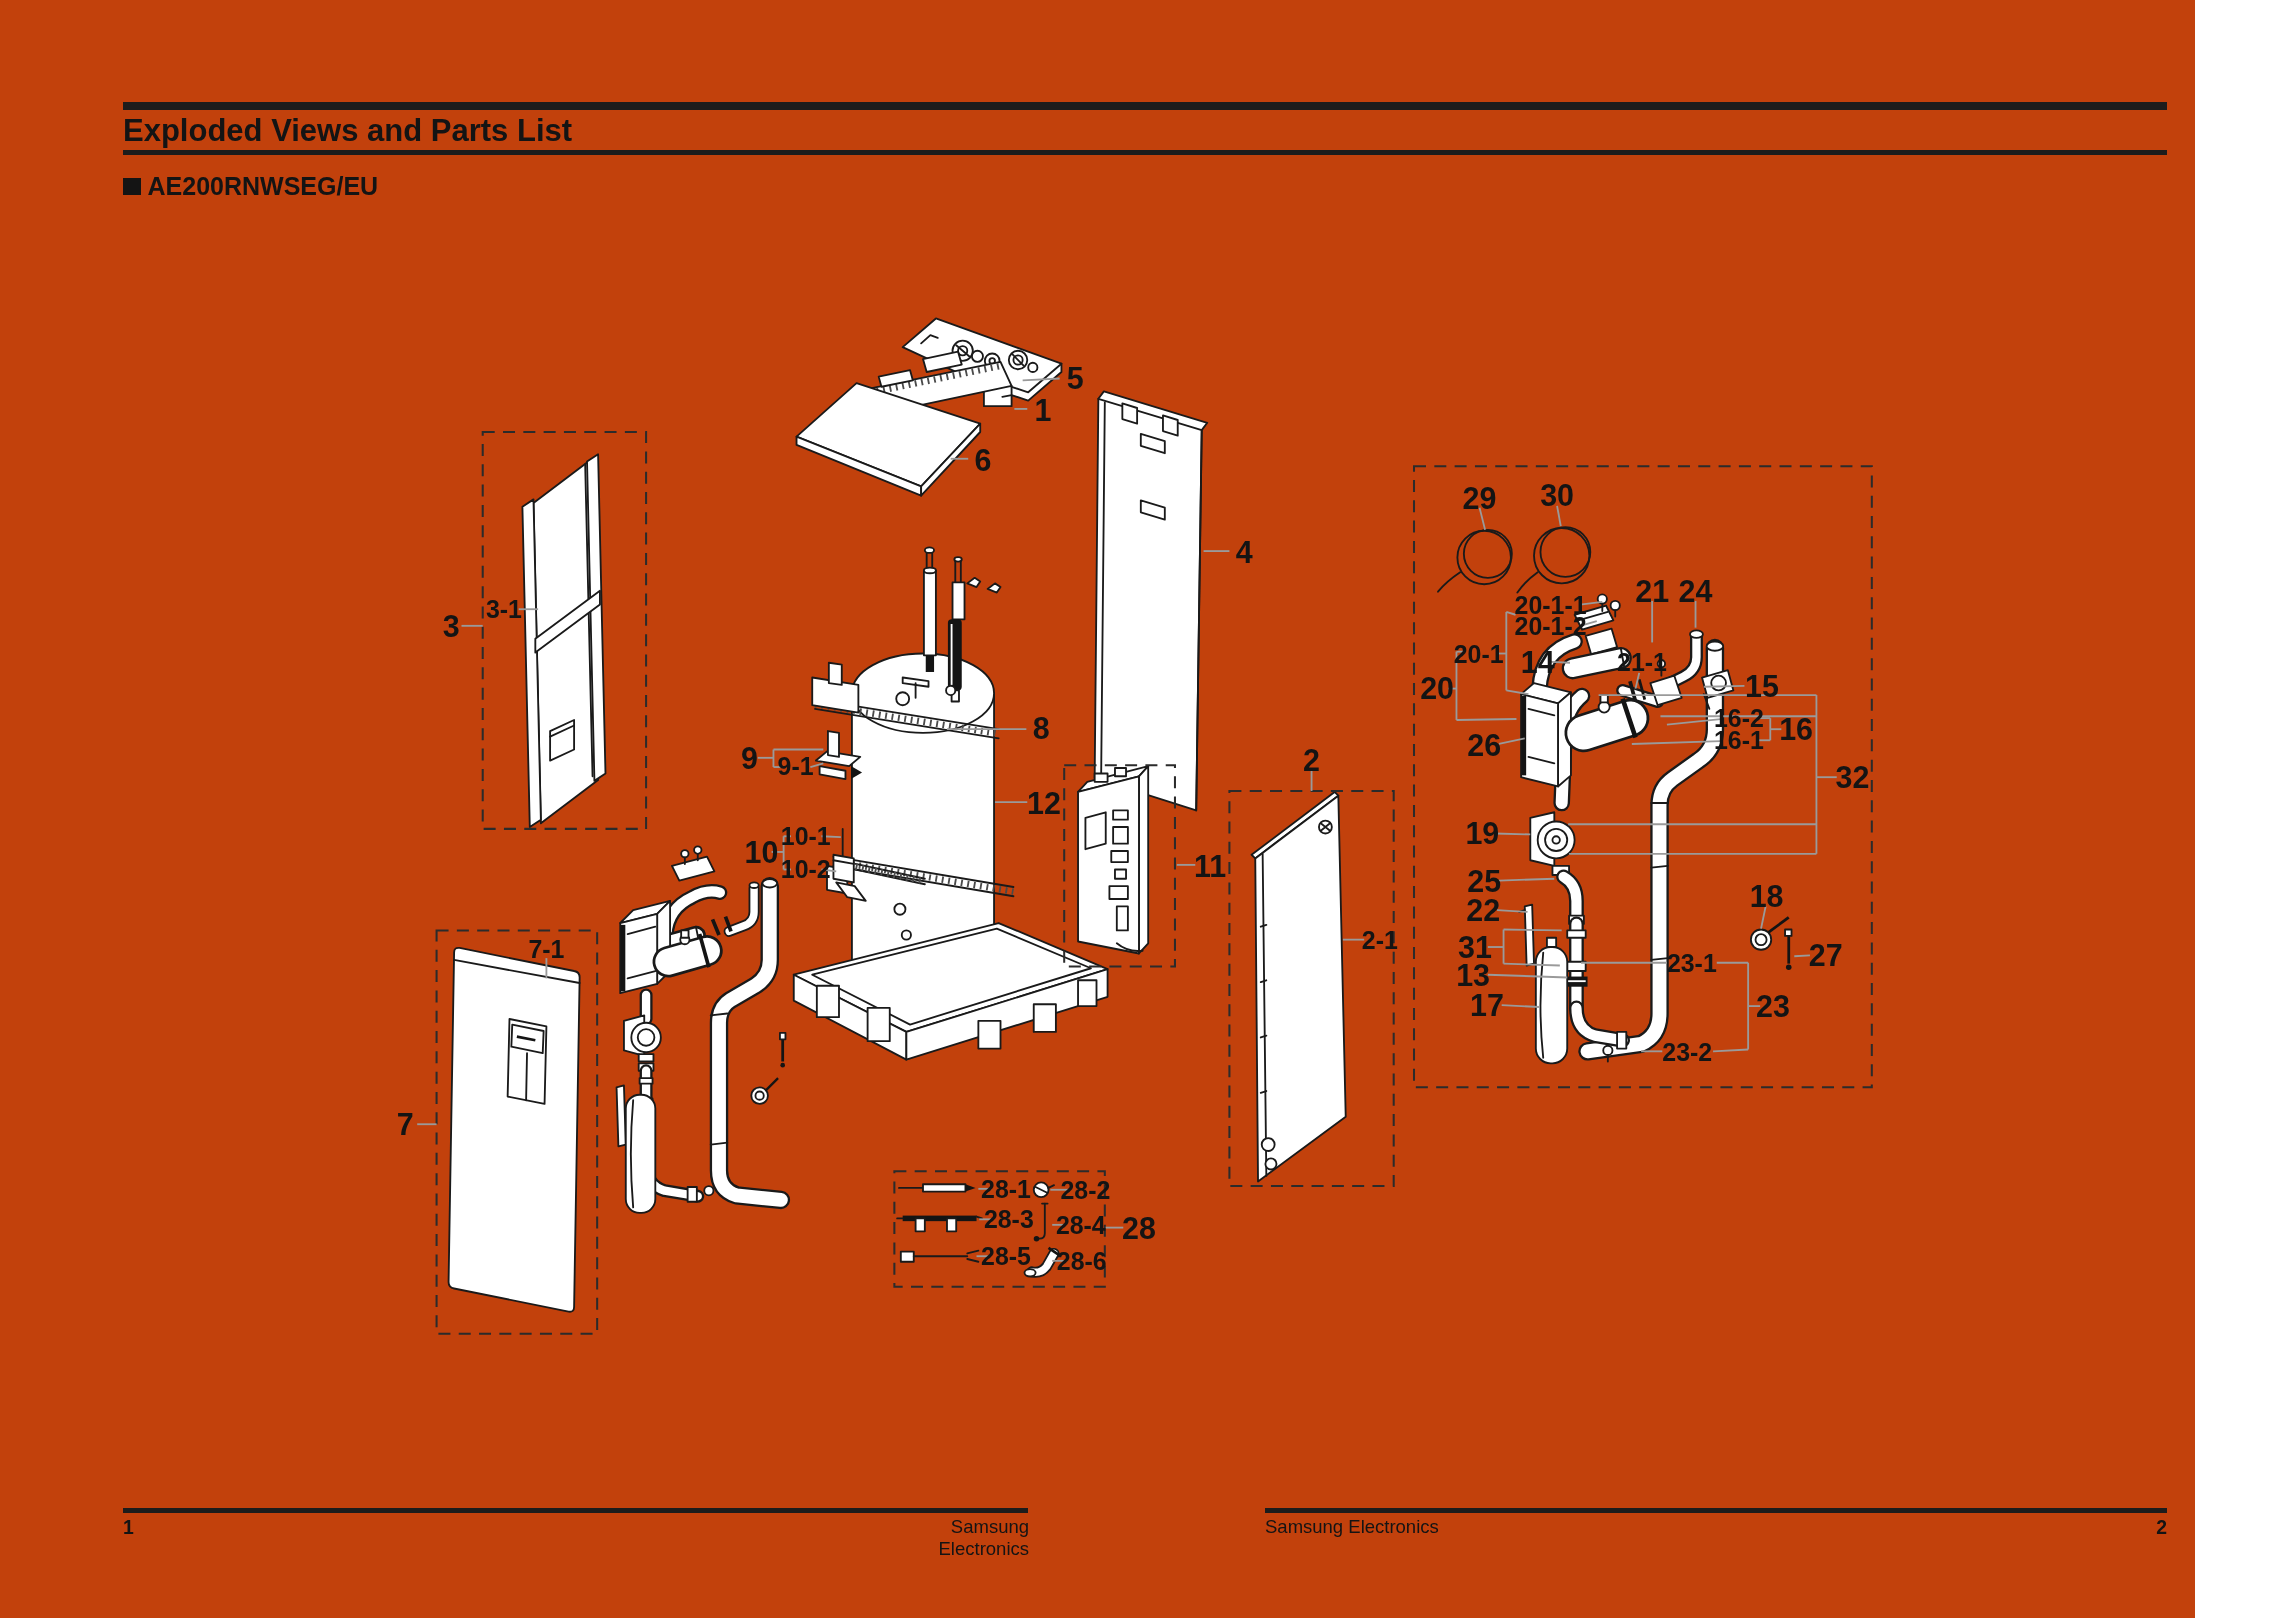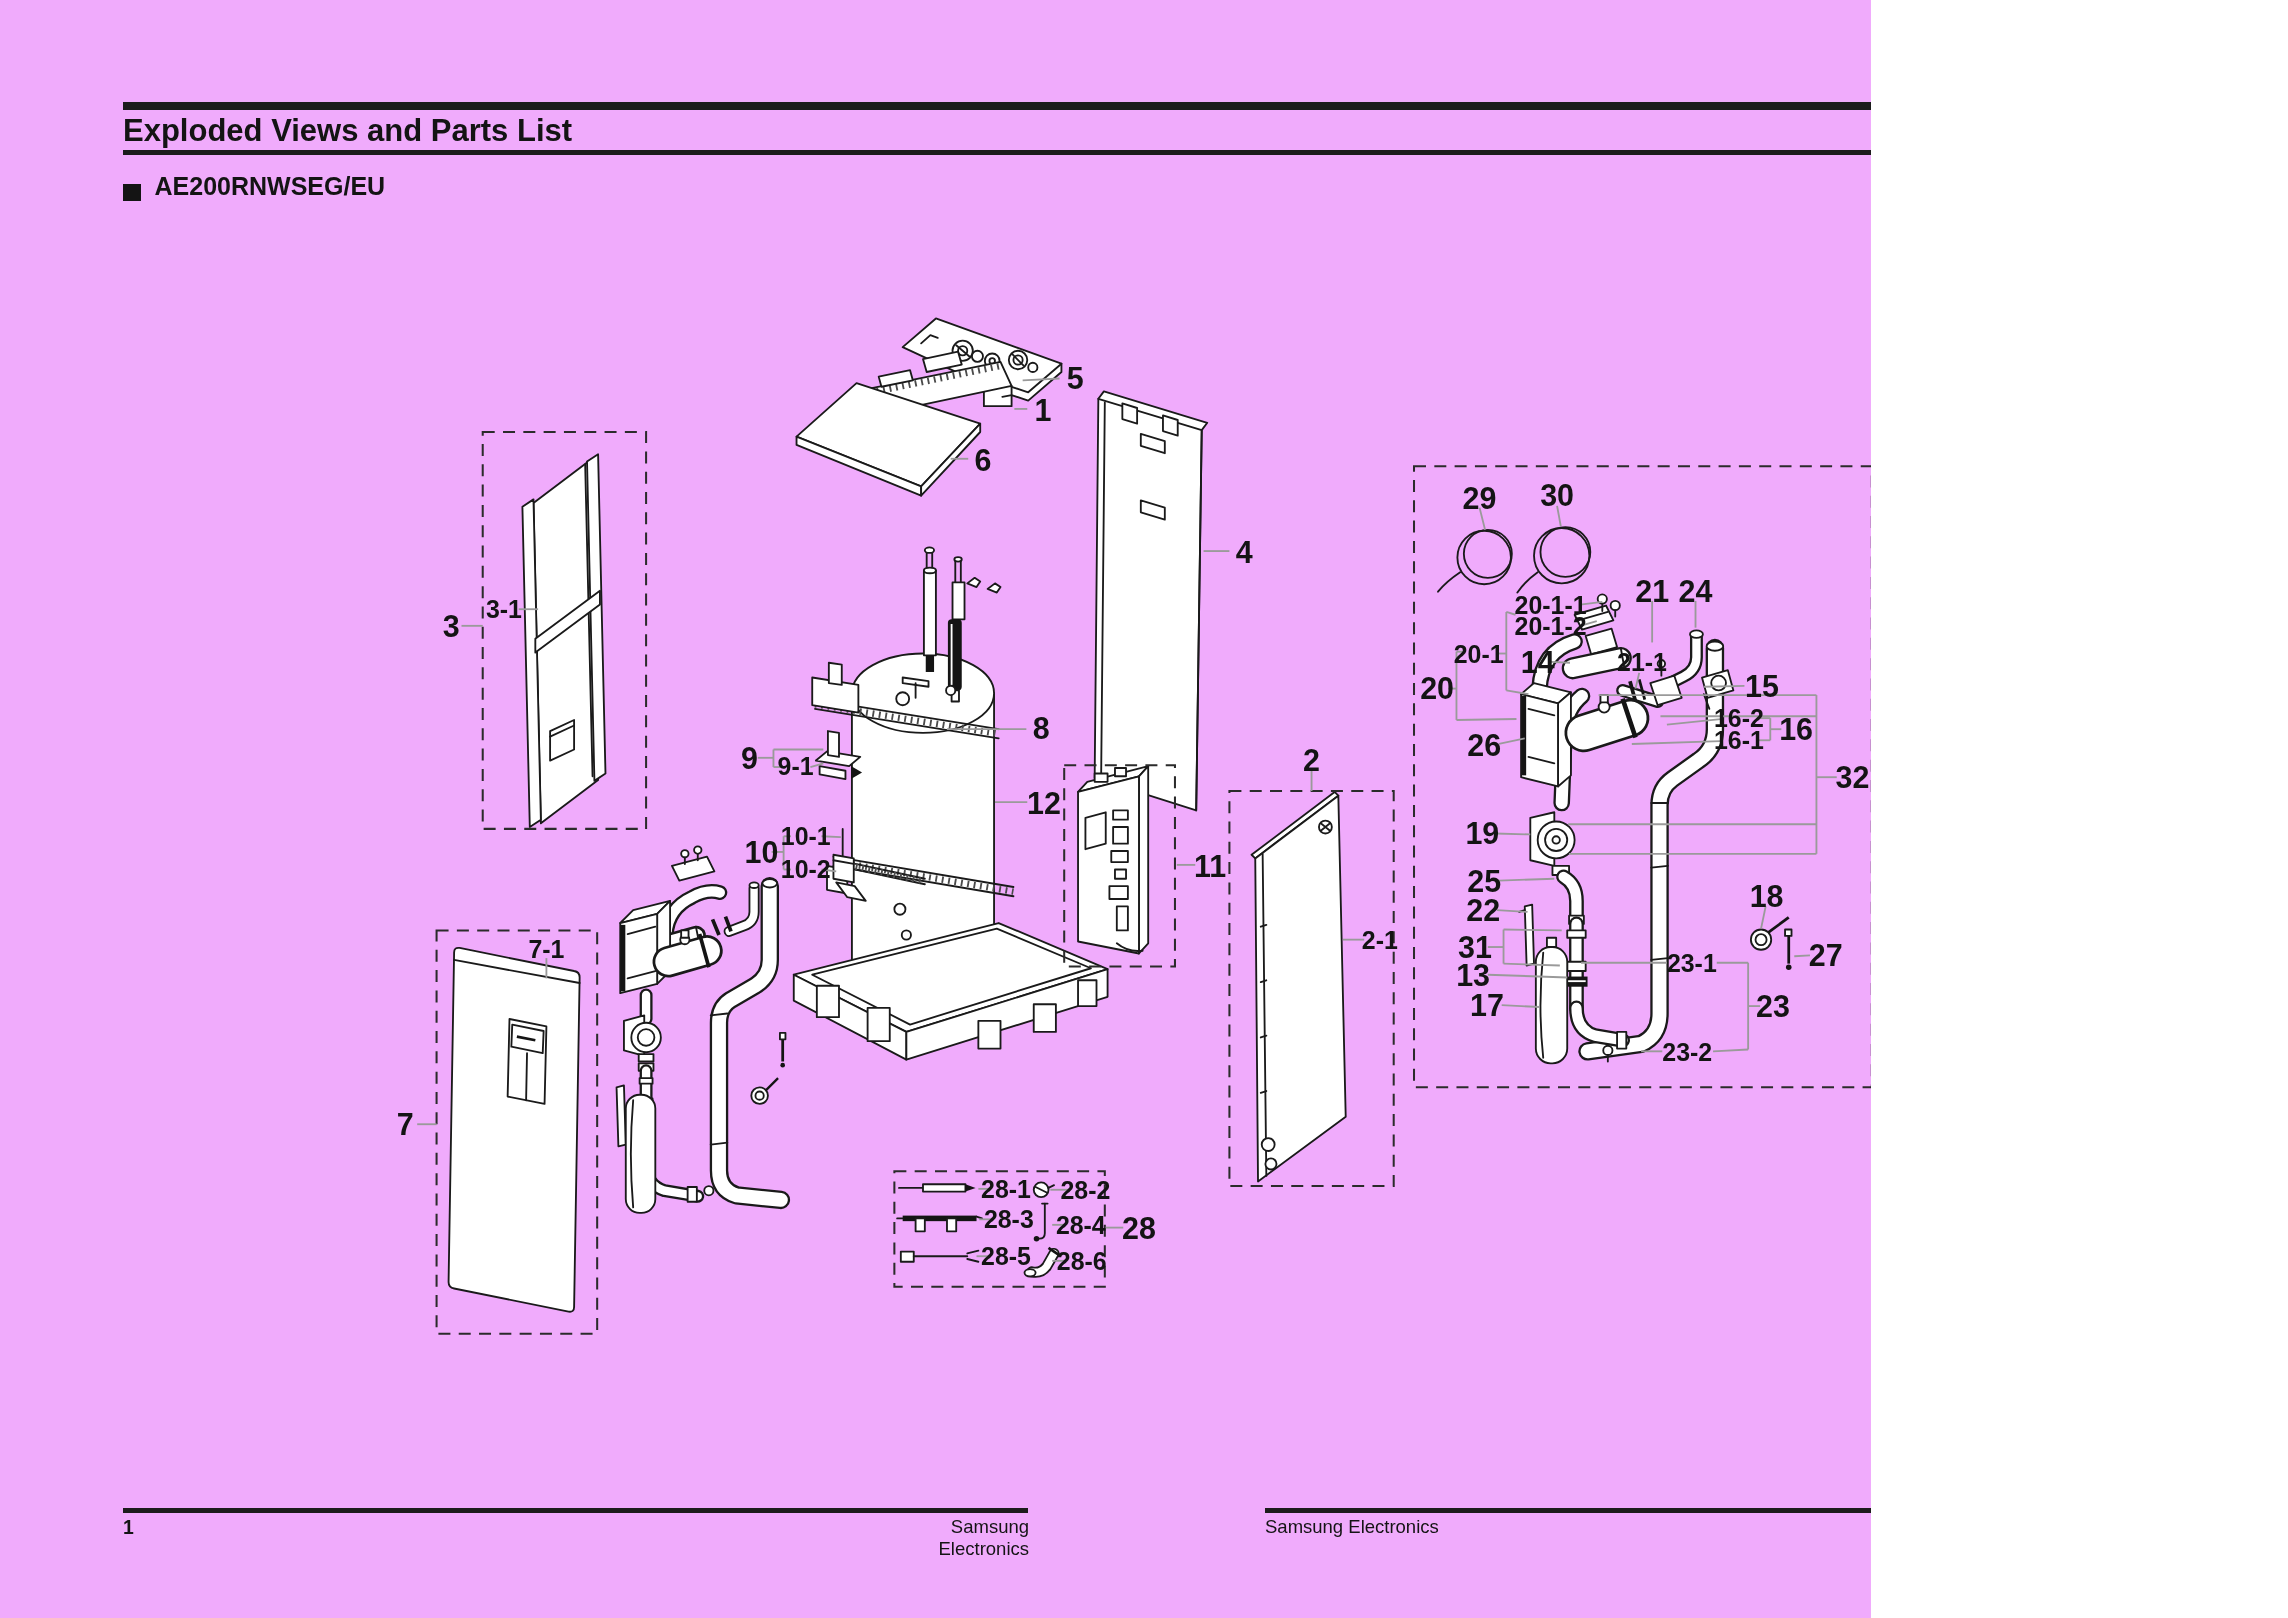--- a/index.html
+++ b/index.html
@@ -1,23 +1,23 @@
 <!DOCTYPE html>
 <html style="font-size:14.8px"><head>
 <meta charset="utf-8">
 <style>
   html,body{margin:0;padding:0;background:#ffffff;}
-  .page{position:relative;width:1871px;height:1619px;background:#f0abfc;overflow:hidden;
+  .page{position:relative;width:2195px;height:1619px;background:#c2410c;overflow:hidden;
         font-family:"Liberation Sans", sans-serif;color:#111;}
   
   .top-bar{position:absolute;left:123px;top:102px;width:2044px;height:8.3px;background:#1c1c1c;}
   .page-title{position:absolute;left:123px;top:113px;width:2044px;font-size:31px;font-weight:bold;
         letter-spacing:0px;color:#141414;}
   .title-rule{position:absolute;left:123px;top:150px;width:2044px;height:4.6px;background:#1c1c1c;}
-  .model-row{position:absolute;left:123px;top:172px;display:flex;align-items:flex-end;gap:14px;}
+  .model-row{position:absolute;left:123px;top:172px;display:flex;align-items:center;gap:7px;}
   .sq{width:17.5px;height:17.5px;background:#141414;display:inline-block;}
   .model-name{font-size:25px;font-weight:bold;color:#141414;}
   
   .diagram{position:absolute;left:0;top:0;width:2289px;height:1619px;}
   svg{position:absolute;left:0;top:0;}
   .k{fill:none;stroke:#1a1a1a;stroke-width:2;stroke-linejoin:round;stroke-linecap:round;}
   .w{fill:#ffffff;stroke:#1a1a1a;stroke-width:2;stroke-linejoin:round;}
   .po{fill:none;stroke:#1a1a1a;stroke-linecap:round;stroke-linejoin:round;}
   .pi{fill:none;stroke:#ffffff;stroke-linecap:round;stroke-linejoin:round;}
   .hatch{fill:none;stroke:#4a4a4a;stroke-width:7;stroke-dasharray:2 5;}

